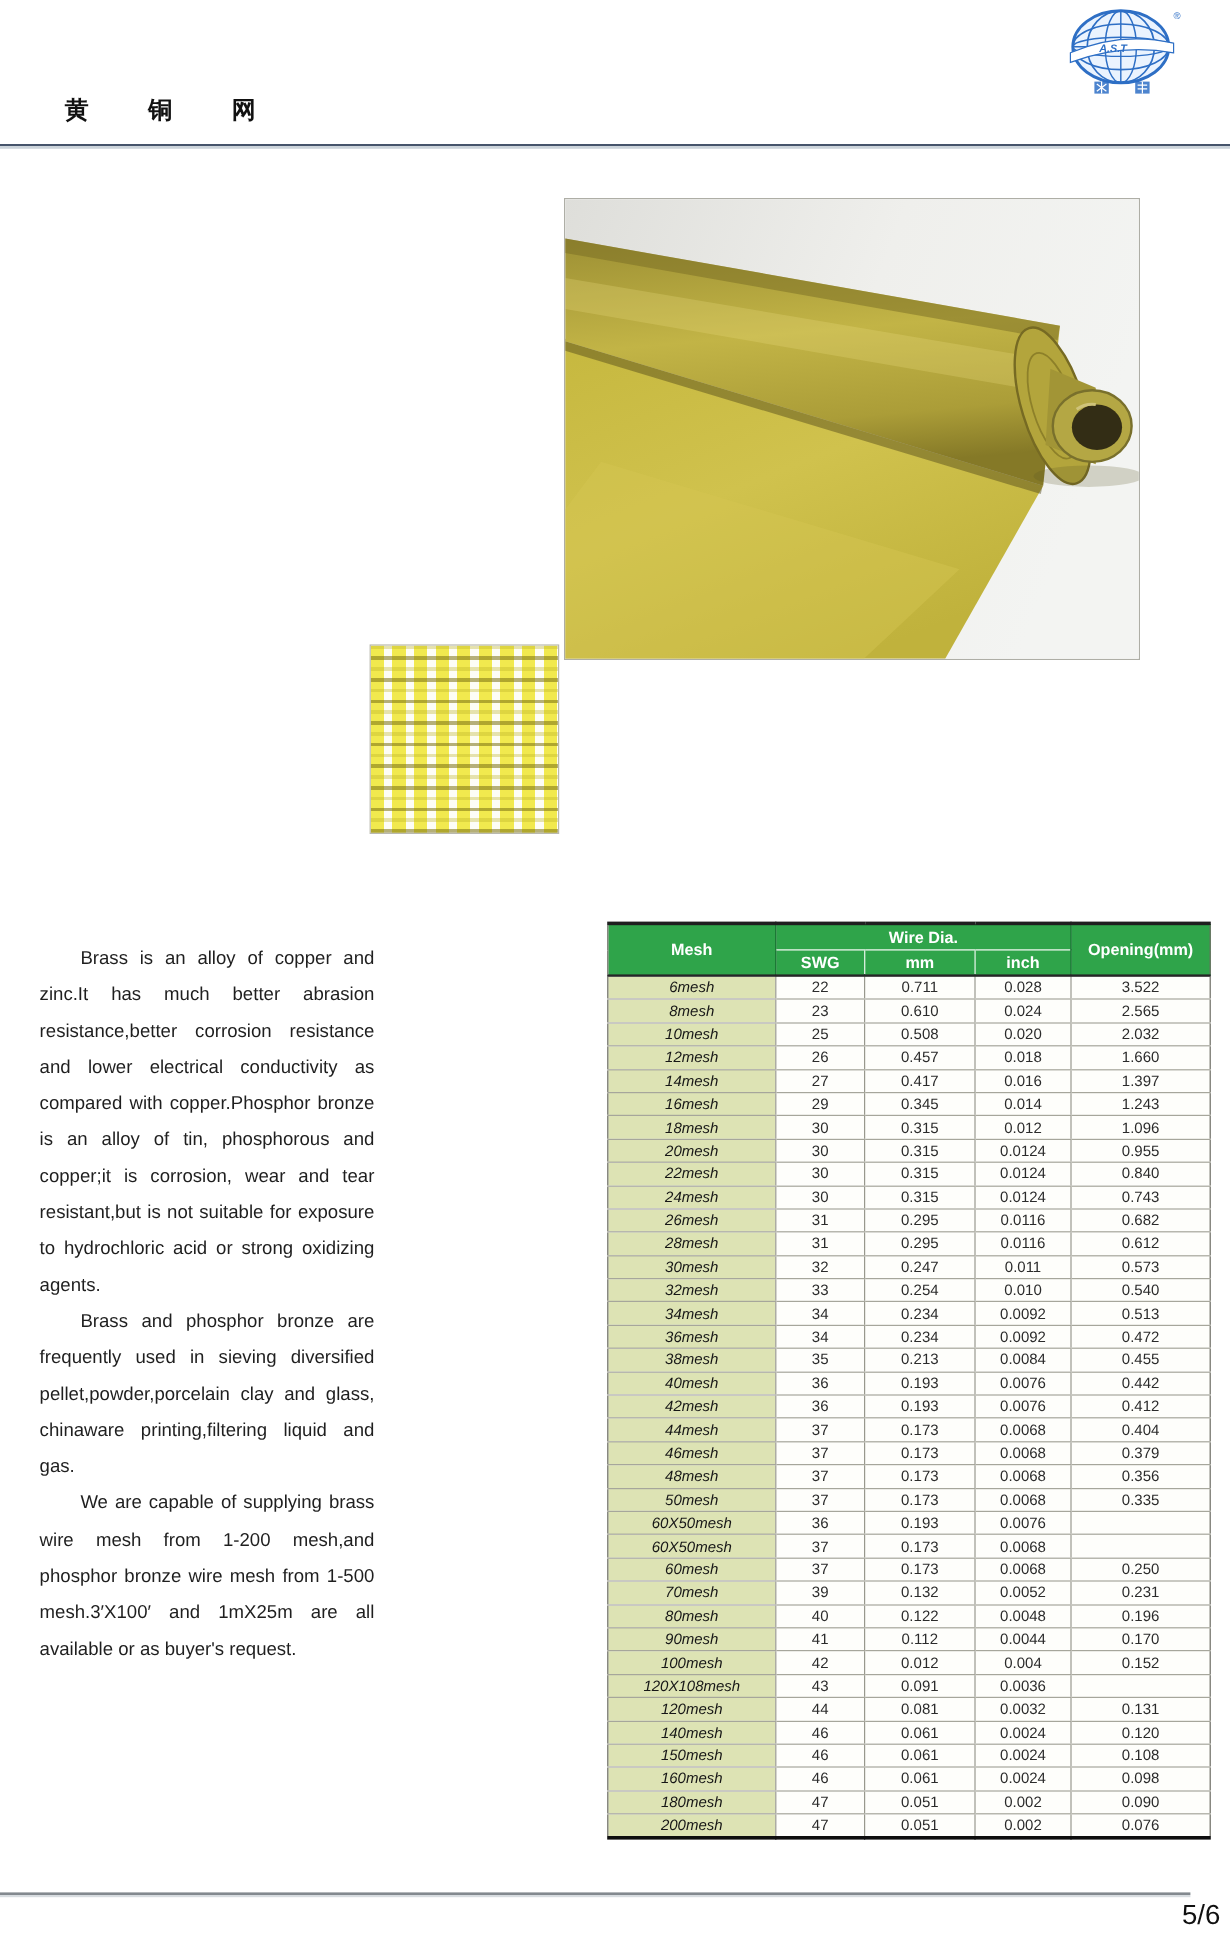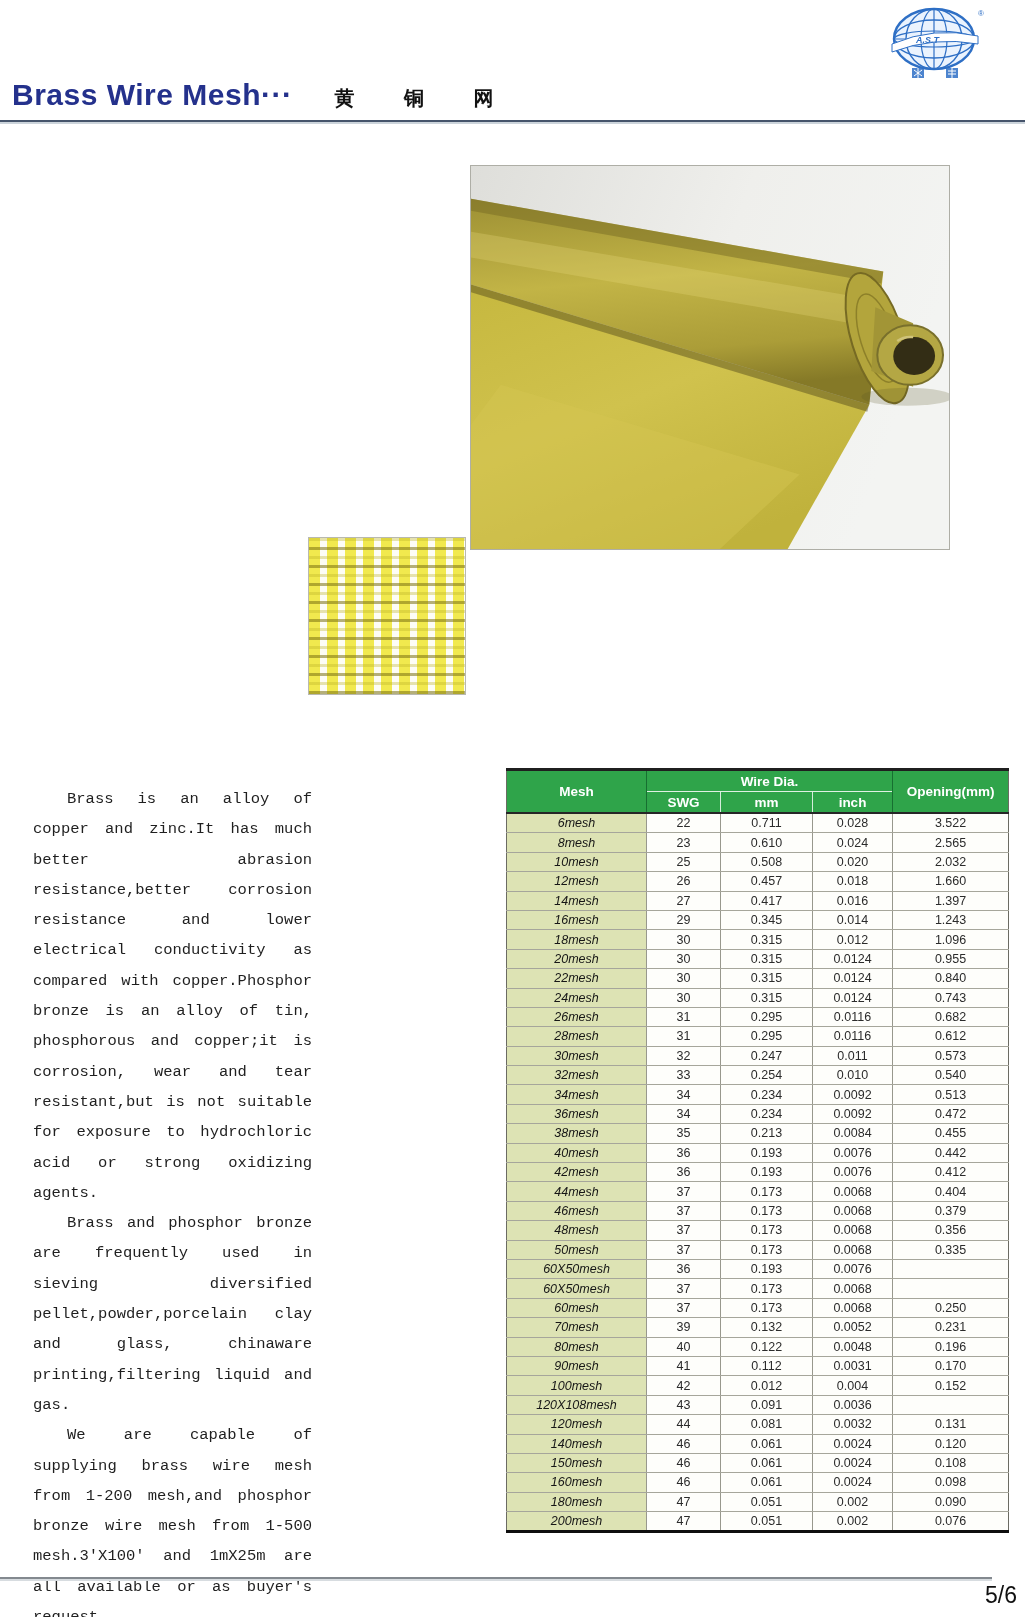--- a/index.html
+++ b/index.html
@@ -24,21 +24,21 @@
     left:308px;top:537px;width:158px;height:158px;box-sizing:border-box;
     border:1px solid #b9b9b0;
     background-color:#fdfdf6;
     background-image:
       repeating-linear-gradient(0deg, rgba(122,112,18,.55) 0 3px, rgba(255,255,255,0) 3px 9px, rgba(186,176,38,.35) 9px 12px, rgba(255,255,255,0) 12px 18px),
       repeating-linear-gradient(90deg, #f1e94e 0 11px, #fdfdf6 11px 18px);
   }
 
   
   .intro{left:33px;top:784px;width:279px;color:#1f1f1f;font-size:15.5px;line-height:30.3px;text-align:justify;}
-  .intro p{margin:0;text-indent:34px;font-family:Liberation Mono, monospace;}
+  .intro p{margin:0;text-indent:34px;}
 
   
   table.spec{
     left:506px;top:768px;width:502px;position:absolute;
     border-collapse:collapse;table-layout:fixed;
     border-top:3px solid #1f1f1f;border-bottom:3px solid #0e0e0e;
     border-left:1px solid #6b6b63;border-right:1px solid #6b6b63;
   }
   .spec thead th{
     background:#2fa44a;color:#ffffff;font-size:13.5px;font-weight:bold;
@@ -76,21 +76,20 @@
     <text x="30" y="37" font-size="9" font-style="italic" font-weight="bold" fill="#2e6fc5" font-family="Liberation Sans, sans-serif">A.S.T</text>
     <text x="92" y="10" font-size="8" fill="#2e6fc5" font-family="Liberation Sans, sans-serif">®</text>
     <rect x="26" y="62" width="12" height="10" fill="#2e6fc5" opacity=".85"></rect>
     <rect x="60" y="62" width="12" height="10" fill="#2e6fc5" opacity=".85"></rect>
     <path d="M28,64 l8,6 M36,64 l-8,6 M32,62 v10" stroke="#ffffff" stroke-width="1"></path>
     <path d="M62,65 h8 M62,68 h8 M66,62 v10" stroke="#ffffff" stroke-width="1"></path>
   </svg>
 </div>
 
 <div class="abs titlebar">
-  <span class="title-en">Brass Wire Mesh···</span>
   <span class="title-zh">黄 铜 网</span>
 </div>
 <div class="abs title-rule"></div>
 
 <div class="abs photo-roll">
   <svg viewBox="0 0 480 385" preserveAspectRatio="none" xmlns="http://www.w3.org/2000/svg">
     <defs>
       <linearGradient id="bgG" x1="0" y1="0" x2="1" y2="0.3">
         <stop offset="0" stop-color="#dededa"></stop>
           <stop offset=".55" stop-color="#efefec"></stop>
@@ -382,21 +381,21 @@
     <td>40</td>
     <td>0.122</td>
     <td>0.0048</td>
     <td>0.196</td>
   </tr>
 
   <tr>
     <td class="mesh">90mesh</td>
     <td>41</td>
     <td>0.112</td>
-    <td>0.0031</td>
+    <td>0.0044</td>
     <td>0.170</td>
   </tr>
 
   <tr>
     <td class="mesh">100mesh</td>
     <td>42</td>
     <td>0.012</td>
     <td>0.004</td>
     <td>0.152</td>
   </tr>

